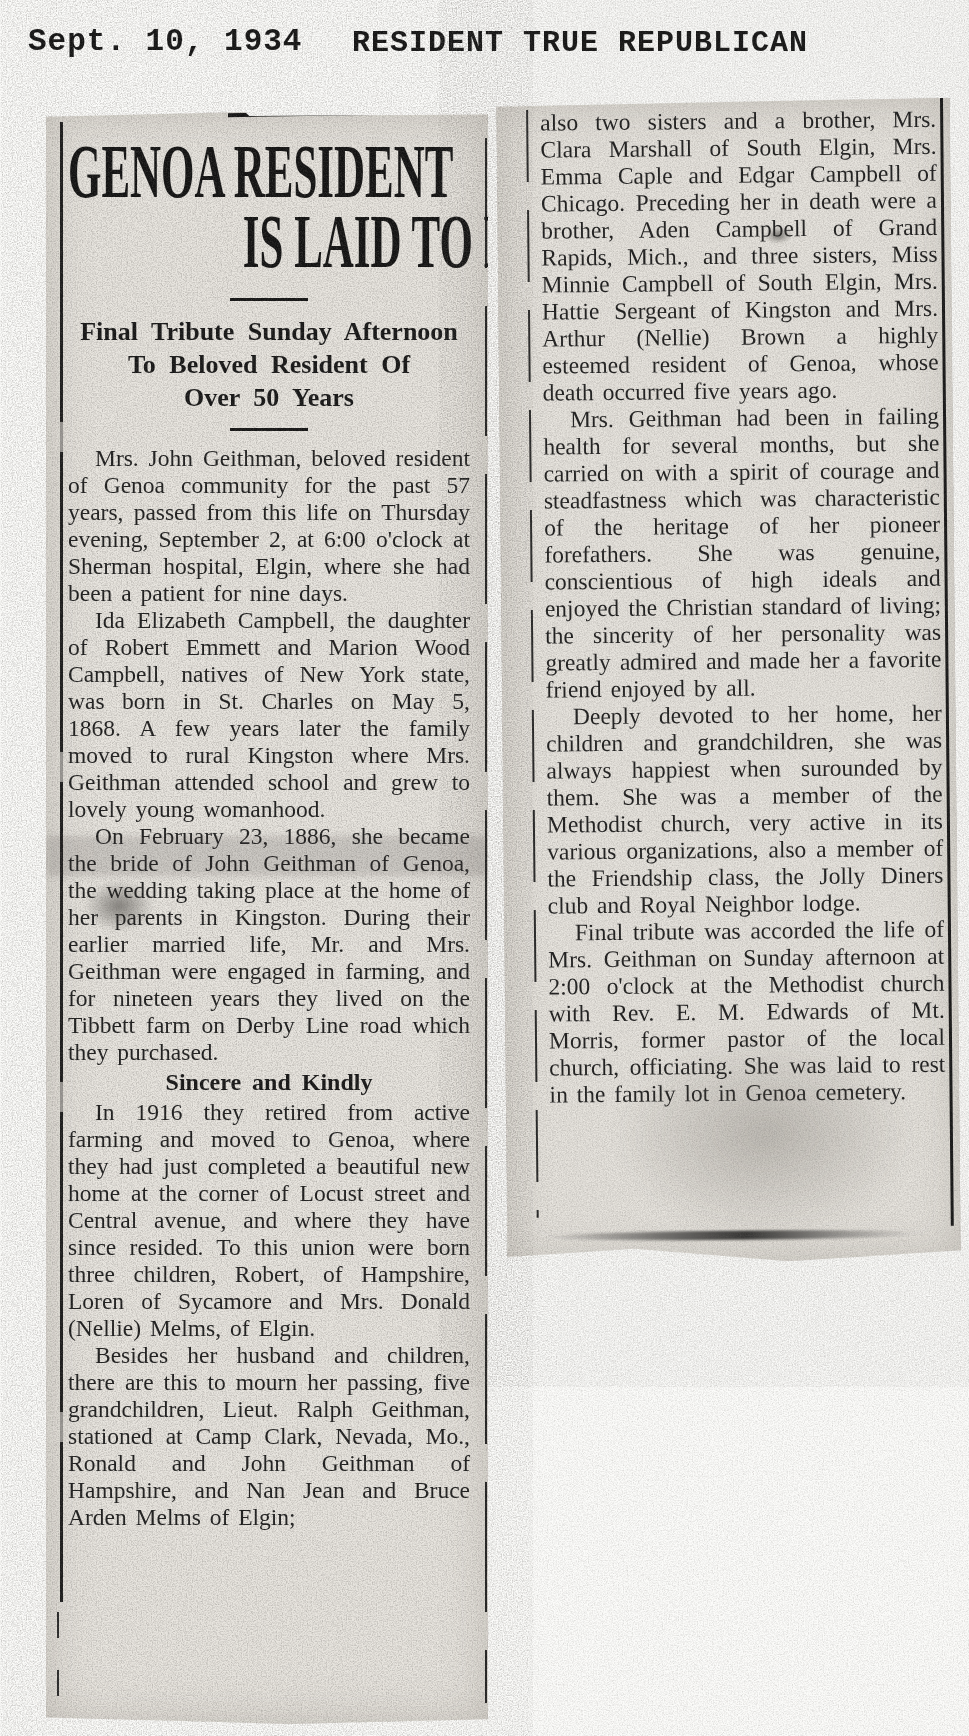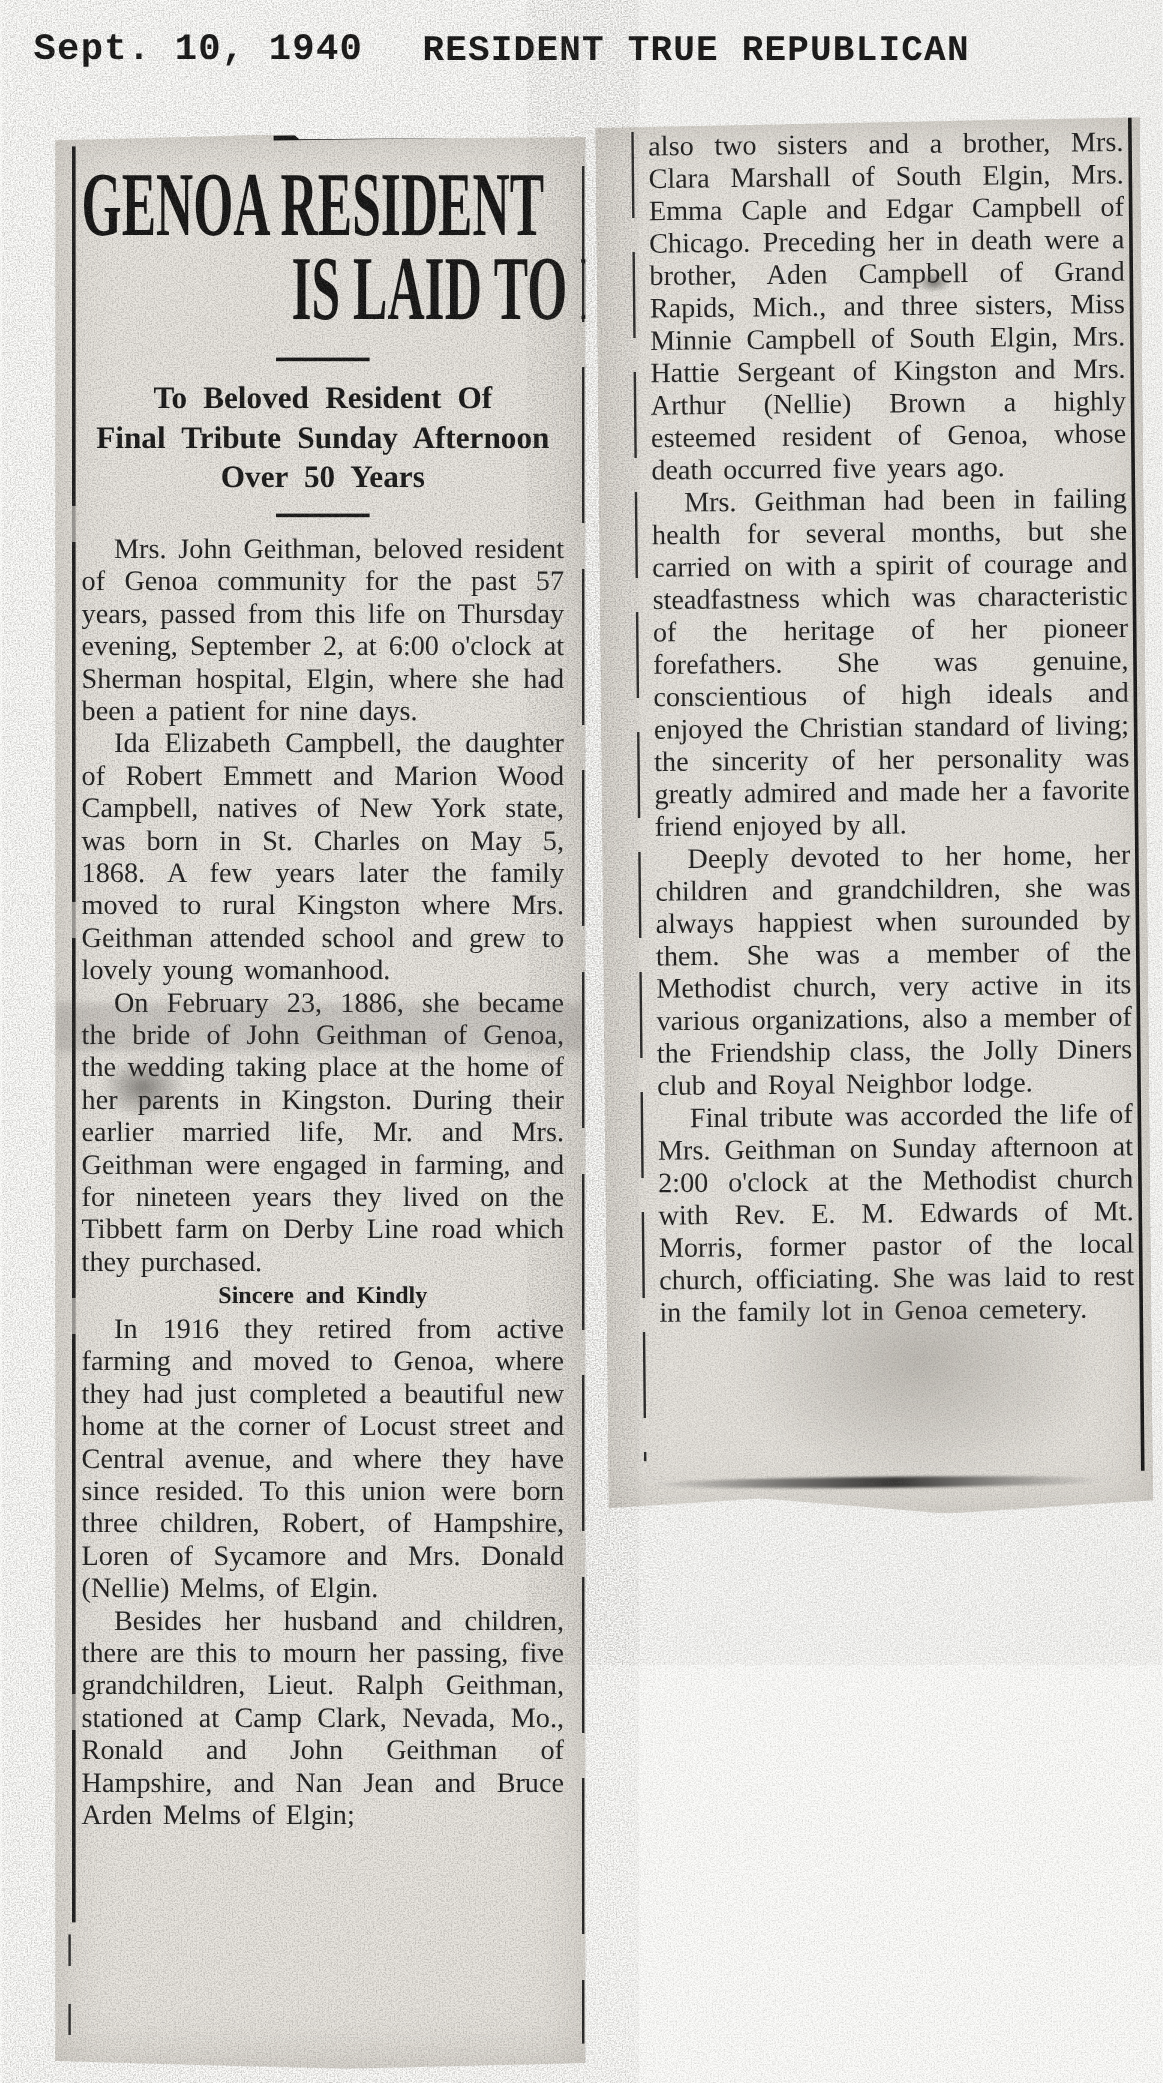--- a/index.html
+++ b/index.html
@@ -68,52 +68,52 @@
   .rule-short{width:78px;height:3px;background:#151515;margin:22px auto 14px auto;}
   .rule-short2{margin-top:14px;margin-bottom:14px;}
   .deck{font-weight:700;text-align:center;font-size:26px;line-height:33px;word-spacing:7px;color:#161616;margin:8px 0 0 0;}
   .deck span{display:block;}
   
   .body-par{
     font-size:23.5px;line-height:27px;text-align:justify;
     text-indent:27px;margin:0;word-spacing:3px;color:#1d1d1d;
   }
   .body-par.no-indent{text-indent:0;}
-  .subhead{font-size:20px;font-weight:700;text-align:center;margin:3px 0 3px 0;word-spacing:5px;color:#161616;}
+  .subhead{font-size:24px;font-weight:700;text-align:center;margin:3px 0 3px 0;word-spacing:5px;color:#161616;}
   
   .grain{position:absolute;top:0;left:0;width:969px;height:1736px;pointer-events:none;z-index:50;}
 </style>
 </head>
 <body>
 
 <div id="page">
 
   <div class="page-header">
-    <span class="hdr-date">Sept. 10, 1940</span>
+    <span class="hdr-date">Sept. 10, 1934</span>
     <span class="hdr-paper">RESIDENT TRUE REPUBLICAN</span>
   </div>
 
   <div class="clipping clipping-left">
     <div class="top-tear"></div>
     <div class="vline vline-left-edge"></div>
     <div class="vline vline-left-dashes"></div>
     <div class="vline vline-right-broken"></div>
     <div class="smudge smudge-band"></div>
     <div class="smudge smudge-blob"></div>
 
     <h1 class="headline">
       <span class="hl1">GENOA RESIDENT</span>
       <span class="hl2">IS LAID TO REST</span>
     </h1>
 
     <div class="rule-short"></div>
 
     <div class="deck">
+      <span>Final Tribute Sunday Afternoon</span>
       <span>To Beloved Resident Of</span>
-      <span>Final Tribute Sunday Afternoon</span>
       <span>Over 50 Years</span>
     </div>
 
     <div class="rule-short rule-short2"></div>
 
     <p class="body-par">Mrs. John Geithman, beloved resident of Genoa community for the past 57 years, passed from this life on Thursday evening, September 2, at 6:00 o'clock at Sherman hospital, Elgin, where she had been a patient for nine days.</p>
     <p class="body-par">Ida Elizabeth Campbell, the daughter of Robert Emmett and Marion Wood Campbell, natives of New York state, was born in St. Charles on May 5, 1868. A few years later the family moved to rural Kingston where Mrs. Geithman attended school and grew to lovely young womanhood.</p>
     <p class="body-par">On February 23, 1886, she became the bride of John Geithman of Genoa, the wedding taking place at the home of her parents in Kingston. During their earlier married life, Mr. and Mrs. Geithman were engaged in farming, and for nineteen years they lived on the Tibbett farm on Derby Line road which they purchased.</p>
 
     <h3 class="subhead">Sincere and Kindly</h3>

